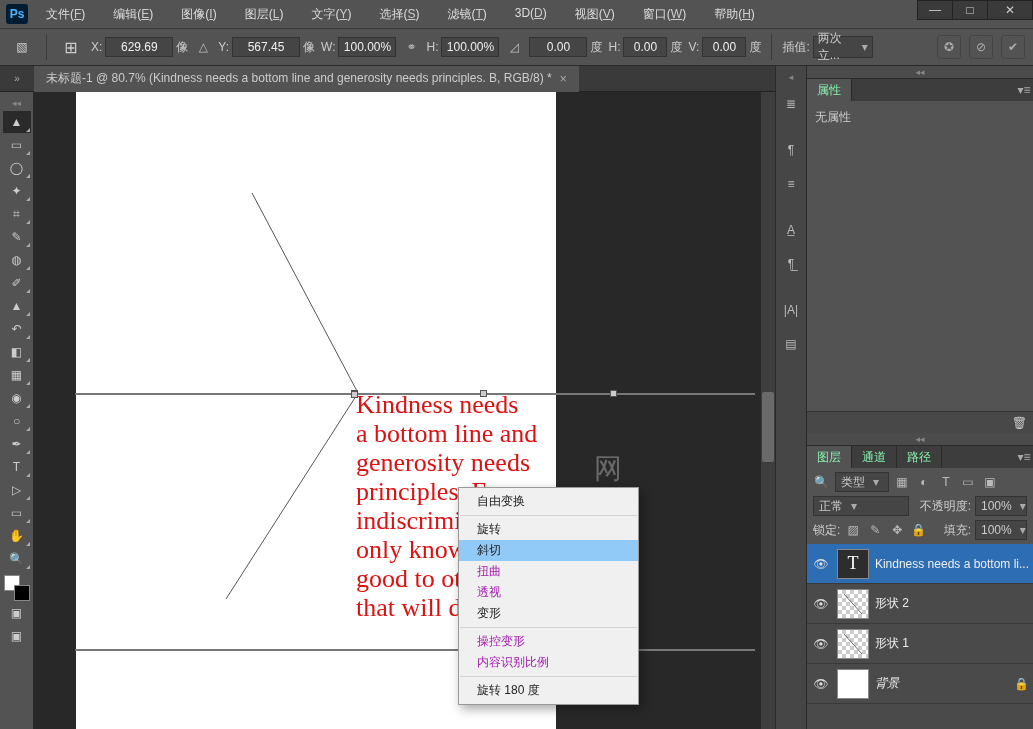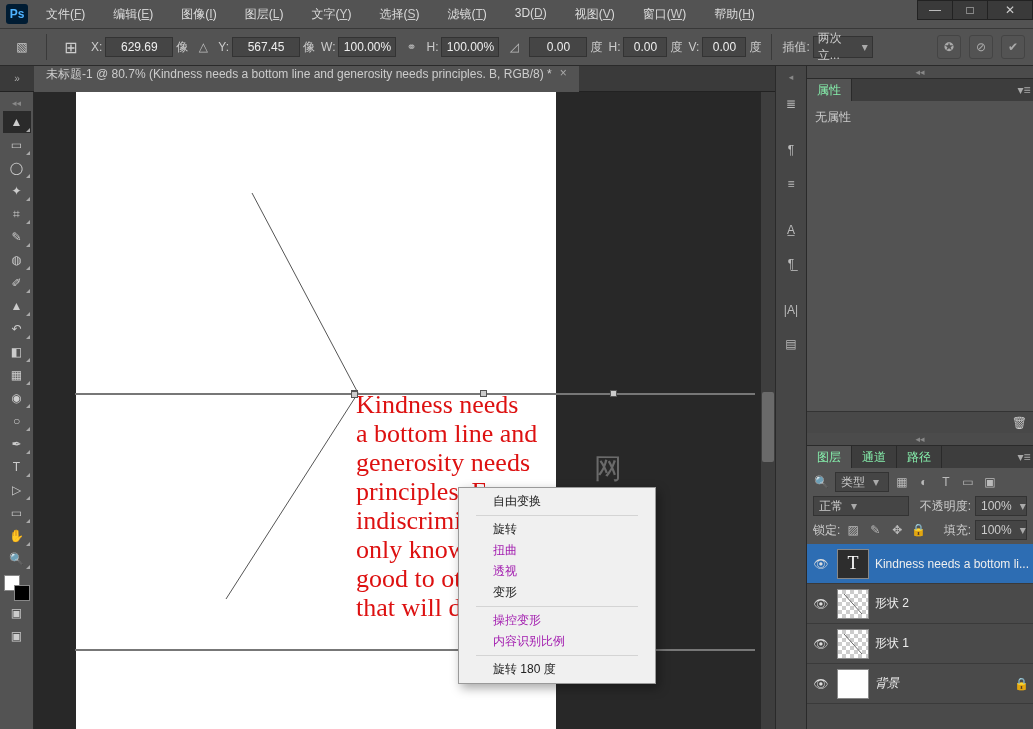--- a/index.html
+++ b/index.html
@@ -19,21 +19,21 @@
 .optbar input{width:58px;height:20px;background:#454545;border:1px solid #333;color:#eee;text-align:center;padding:0 3px}
 .optbar input.wide{width:68px}
 .optbar .unit{color:#ccc}
 .link-icon{width:18px;height:18px;display:flex;align-items:center;justify-content:center;color:#bbb}
 .dropdown{width:60px;height:22px;background:#454545;border:1px solid #333;display:flex;align-items:center;padding:0 4px;justify-content:space-between}
 .dropdown::after{content:"▾";color:#aaa}
 .opt-right{margin-left:auto;display:flex;gap:8px;align-items:center}
 .opt-ico{width:24px;height:24px;border:1px solid #444;border-radius:3px;display:flex;align-items:center;justify-content:center;color:#aaa}
 .tabrow{height:26px;background:#3a3a3a;display:flex;align-items:center;border-bottom:1px solid #222}
 .collapse-arrow{width:34px;height:26px;display:flex;align-items:center;justify-content:center;color:#aaa;font-size:10px}
-.doc-tab{height:26px;background:#535353;padding:0 12px;display:flex;align-items:flex-start;color:#ddd;gap:8px}
+.doc-tab{height:26px;background:#535353;padding:0 12px;display:flex;align-items:center;color:#ddd;gap:8px}
 .doc-tab .x{color:#aaa}
 .workspace{position:absolute;top:92px;left:34px;right:258px;bottom:0;background:#282828}
 .canvas-area{position:absolute;top:0;left:0;right:14px;bottom:0;overflow:hidden}
 .canvas{position:absolute;left:42px;top:-5px;width:480px;height:780px;background:#fff}
 .canvas svg{position:absolute;top:0;left:0}
 .redtext{position:absolute;left:280px;top:303px;font-family:Georgia,'Times New Roman',serif;font-size:26px;line-height:29px;color:#d11;font-weight:400;white-space:pre}
 .transform-box{position:absolute;border:1px solid #777;pointer-events:none}
 .handle{position:absolute;width:7px;height:7px;background:#ccc;border:1px solid #555}
 .scroll-v{position:absolute;top:0;right:0;width:14px;bottom:0;background:#3e3e3e}
 .scroll-thumb{position:absolute;left:1px;right:1px;top:300px;height:70px;background:#6a6a6a;border-radius:2px}
@@ -69,21 +69,21 @@
 .layer-list{flex:1;background:#4a4a4a;overflow:hidden}
 .layer{height:40px;display:flex;align-items:center;border-bottom:1px solid #3a3a3a;padding:0 4px;gap:6px}
 .layer.sel{background:#2d6db3}
 .eye{width:20px;color:#ddd;text-align:center}
 .thumb{width:32px;height:30px;background:#fff;border:1px solid #888;display:flex;align-items:center;justify-content:center;position:relative}
 .thumb.t-text{background:#2d2d2d;color:#fff;font-family:serif;font-size:18px}
 .thumb.chk{background:repeating-conic-gradient(#ccc 0 25%,#fff 0 50%) 0 0/8px 8px}
 .layer .name{flex:1;color:#eee;white-space:nowrap;overflow:hidden;text-overflow:ellipsis;font-style:normal}
 .layer .name.italic{font-style:italic}
 .layer .lock{color:#bbb}
-.context-menu{position:absolute;left:458px;top:487px;width:198px;background:#f0f0f0;border:1px solid #9a9a9a;box-shadow:3px 4px 10px rgba(0,0,0,.35);z-index:50;padding:3px 16px}
+.context-menu{position:absolute;left:458px;top:487px;width:181px;background:#f0f0f0;border:1px solid #9a9a9a;box-shadow:3px 4px 10px rgba(0,0,0,.35);z-index:50;padding:3px 0}
 .cm-item{height:21px;display:flex;align-items:center;padding:0 18px;color:#222}
 .cm-item.hl{background:#91c9f7}
 .cm-item.dis{color:#a21caf}
 .cm-sep{height:1px;background:#d4d4d4;margin:3px 1px}
 .watermark{position:absolute;left:560px;top:358px;color:#6a6a6a;font-size:28px;letter-spacing:10px}
 .watermark2{position:absolute;left:560px;top:398px;color:#6a6a6a;font-size:16px;letter-spacing:3px}
 </style>
 </head>
 <body>
 
@@ -335,20 +335,21 @@
           </div>
         </div>
     </div>
   </div>
 </div>
 
 <div class="context-menu" id="ctx">
     <div class="cm-item">自由变换</div>
     <div class="cm-sep"></div>
     <div class="cm-item">旋转</div>
+    <div class="cm-item hl">斜切</div>
     <div class="cm-item dis">扭曲</div>
     <div class="cm-item dis">透视</div>
     <div class="cm-item">变形</div>
     <div class="cm-sep"></div>
     <div class="cm-item dis">操控变形</div>
     <div class="cm-item dis">内容识别比例</div>
     <div class="cm-sep"></div>
     <div class="cm-item">旋转 180 度</div>
   </div>
 

